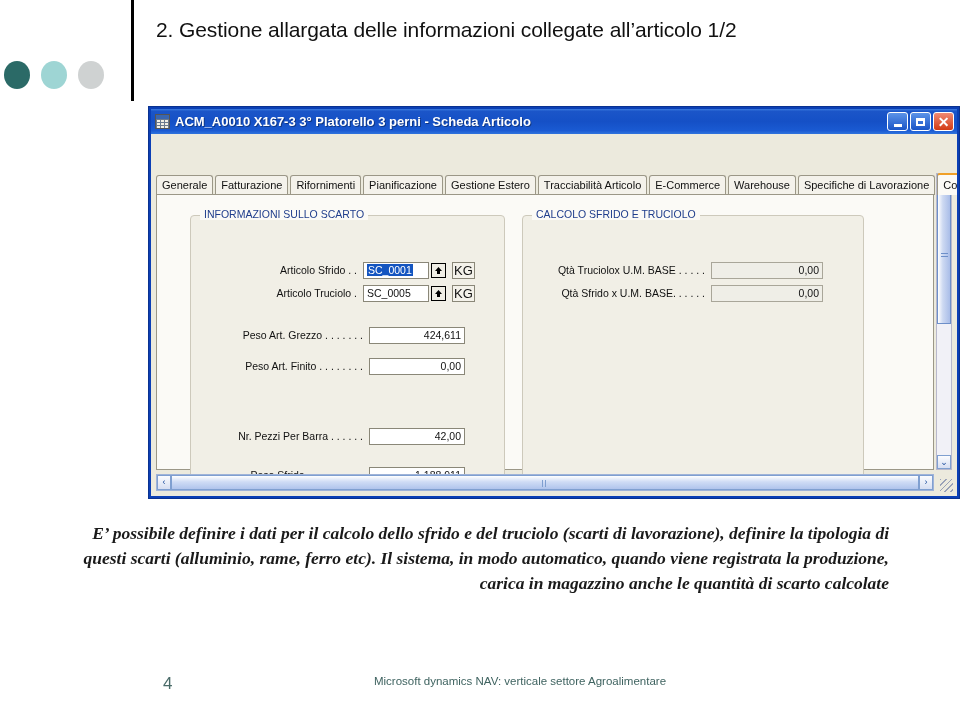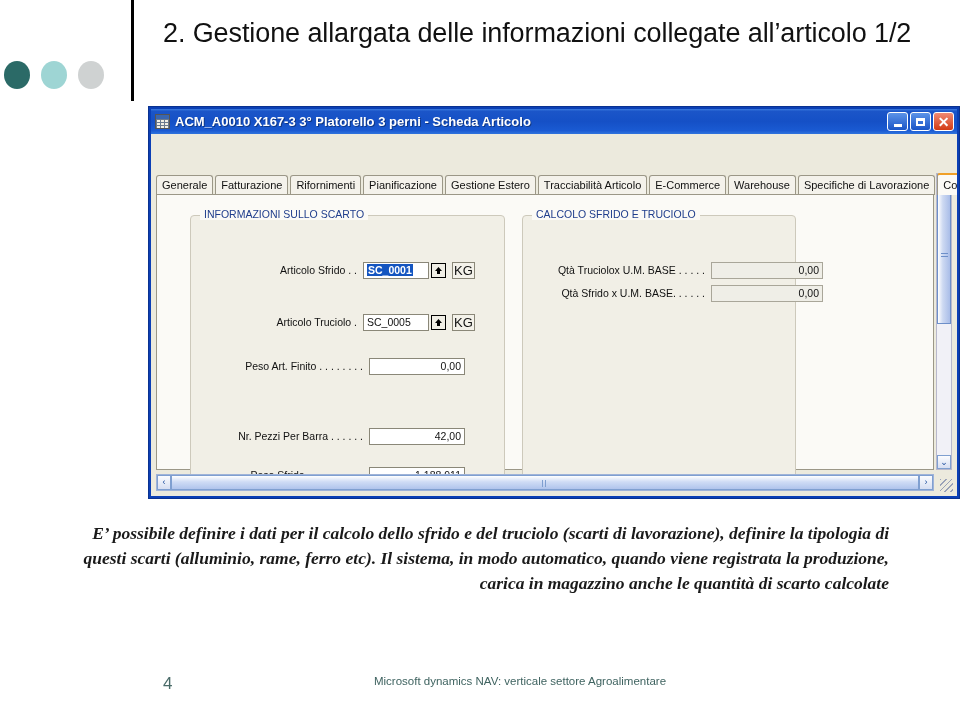--- a/index.html
+++ b/index.html
@@ -36,24 +36,24 @@
     position: absolute;
     left: 131px;
     top: 0px;
     width: 3px;
     height: 101px;
     background: #000000;
   }
 
   #slide-title {
     position: absolute;
-    left: 163px;
+    left: 156px;
     top: 18px;
     width: 780px;
-    font-size: 27px;
+    font-size: 21px;
     color: #111111;
     letter-spacing: -0.1px;
   }
 
   
   #app-window {
     position: absolute;
     left: 148px;
     top: 106px;
     width: 812px;
@@ -194,21 +194,21 @@
   }
 
   .group-box {
     position: absolute;
     background: #f1efe6;
     border: 1px solid #cdc9bb;
     border-radius: 4px;
     box-sizing: border-box;
   }
   #group-scarto { left: 33px; top: 20px; width: 315px; height: 276px; }
-  #group-calcolo { left: 365px; top: 20px; width: 274px; height: 276px; }
+  #group-calcolo { left: 365px; top: 20px; width: 342px; height: 276px; }
 
   .group-legend {
     position: absolute;
     top: -8px;
     left: 9px;
     background: #fbfaf6;
     padding: 0 4px;
     font-size: 10.5px;
     color: #1f3d8c;
     white-space: nowrap;
@@ -238,21 +238,20 @@
     align-items: center;
     padding: 0 3px;
     font-family: "Liberation Sans", sans-serif;
   }
   .field-input.num { justify-content: flex-end; }
   .field-input.readonly { background: #efeee7; border-color: #a9a699; }
   .sel-text {
     background: #1455c0;
     color: #ffffff;
     padding: 0 1px;
-    font-weight: bold;
   }
   .lookup-btn {
     width: 15px;
     height: 15px;
     border: 1px solid #000;
     background: #f0eee5;
     box-sizing: border-box;
     display: flex;
     align-items: center;
     justify-content: center;
@@ -447,31 +446,35 @@
               <span class="sel-text">SC_0001</span>
             </div>
           <div class="lookup-btn">
             <svg width="9" height="9" viewBox="0 0 9 9">
                 <polygon points="4.5,1 8,5 6,5 6,8 3,8 3,5 1,5" fill="#000"></polygon>
               </svg>
           </div>
           <div class="unit-box">KG</div>
         </div>
 
-        <div class="field-row" style="left:54px; top:68px;margin-top:29px;">
+        <div class="field-row" style="left:54px; top:68px;">
           <div class="field-label" style="width:112px;">Articolo Truciolo  .</div>
           <div class="field-input" style="width:66px;">SC_0005</div>
           <div class="lookup-btn">
             <svg width="9" height="9" viewBox="0 0 9 9">
                 <polygon points="4.5,1 8,5 6,5 6,8 3,8 3,5 1,5" fill="#000"></polygon>
               </svg>
           </div>
           <div class="unit-box">KG</div>
         </div>
 
+        <div class="field-row" style="left:20px; top:110px;">
+          <div class="field-label" style="width:152px;">Peso Art. Grezzo . . . . . . .</div>
+          <div class="field-input num" style="width:96px;">424,611</div>
+        </div>
 
         <div class="field-row" style="left:20px; top:141px;">
           <div class="field-label" style="width:152px;">Peso Art. Finito . . . . . . . .</div>
           <div class="field-input num" style="width:96px;">0,00</div>
         </div>
 
 
         <div class="field-row" style="left:20px; top:211px;">
           <div class="field-label" style="width:152px;">Nr. Pezzi Per Barra . . . . . .</div>
           <div class="field-input num" style="width:96px;">42,00</div>

